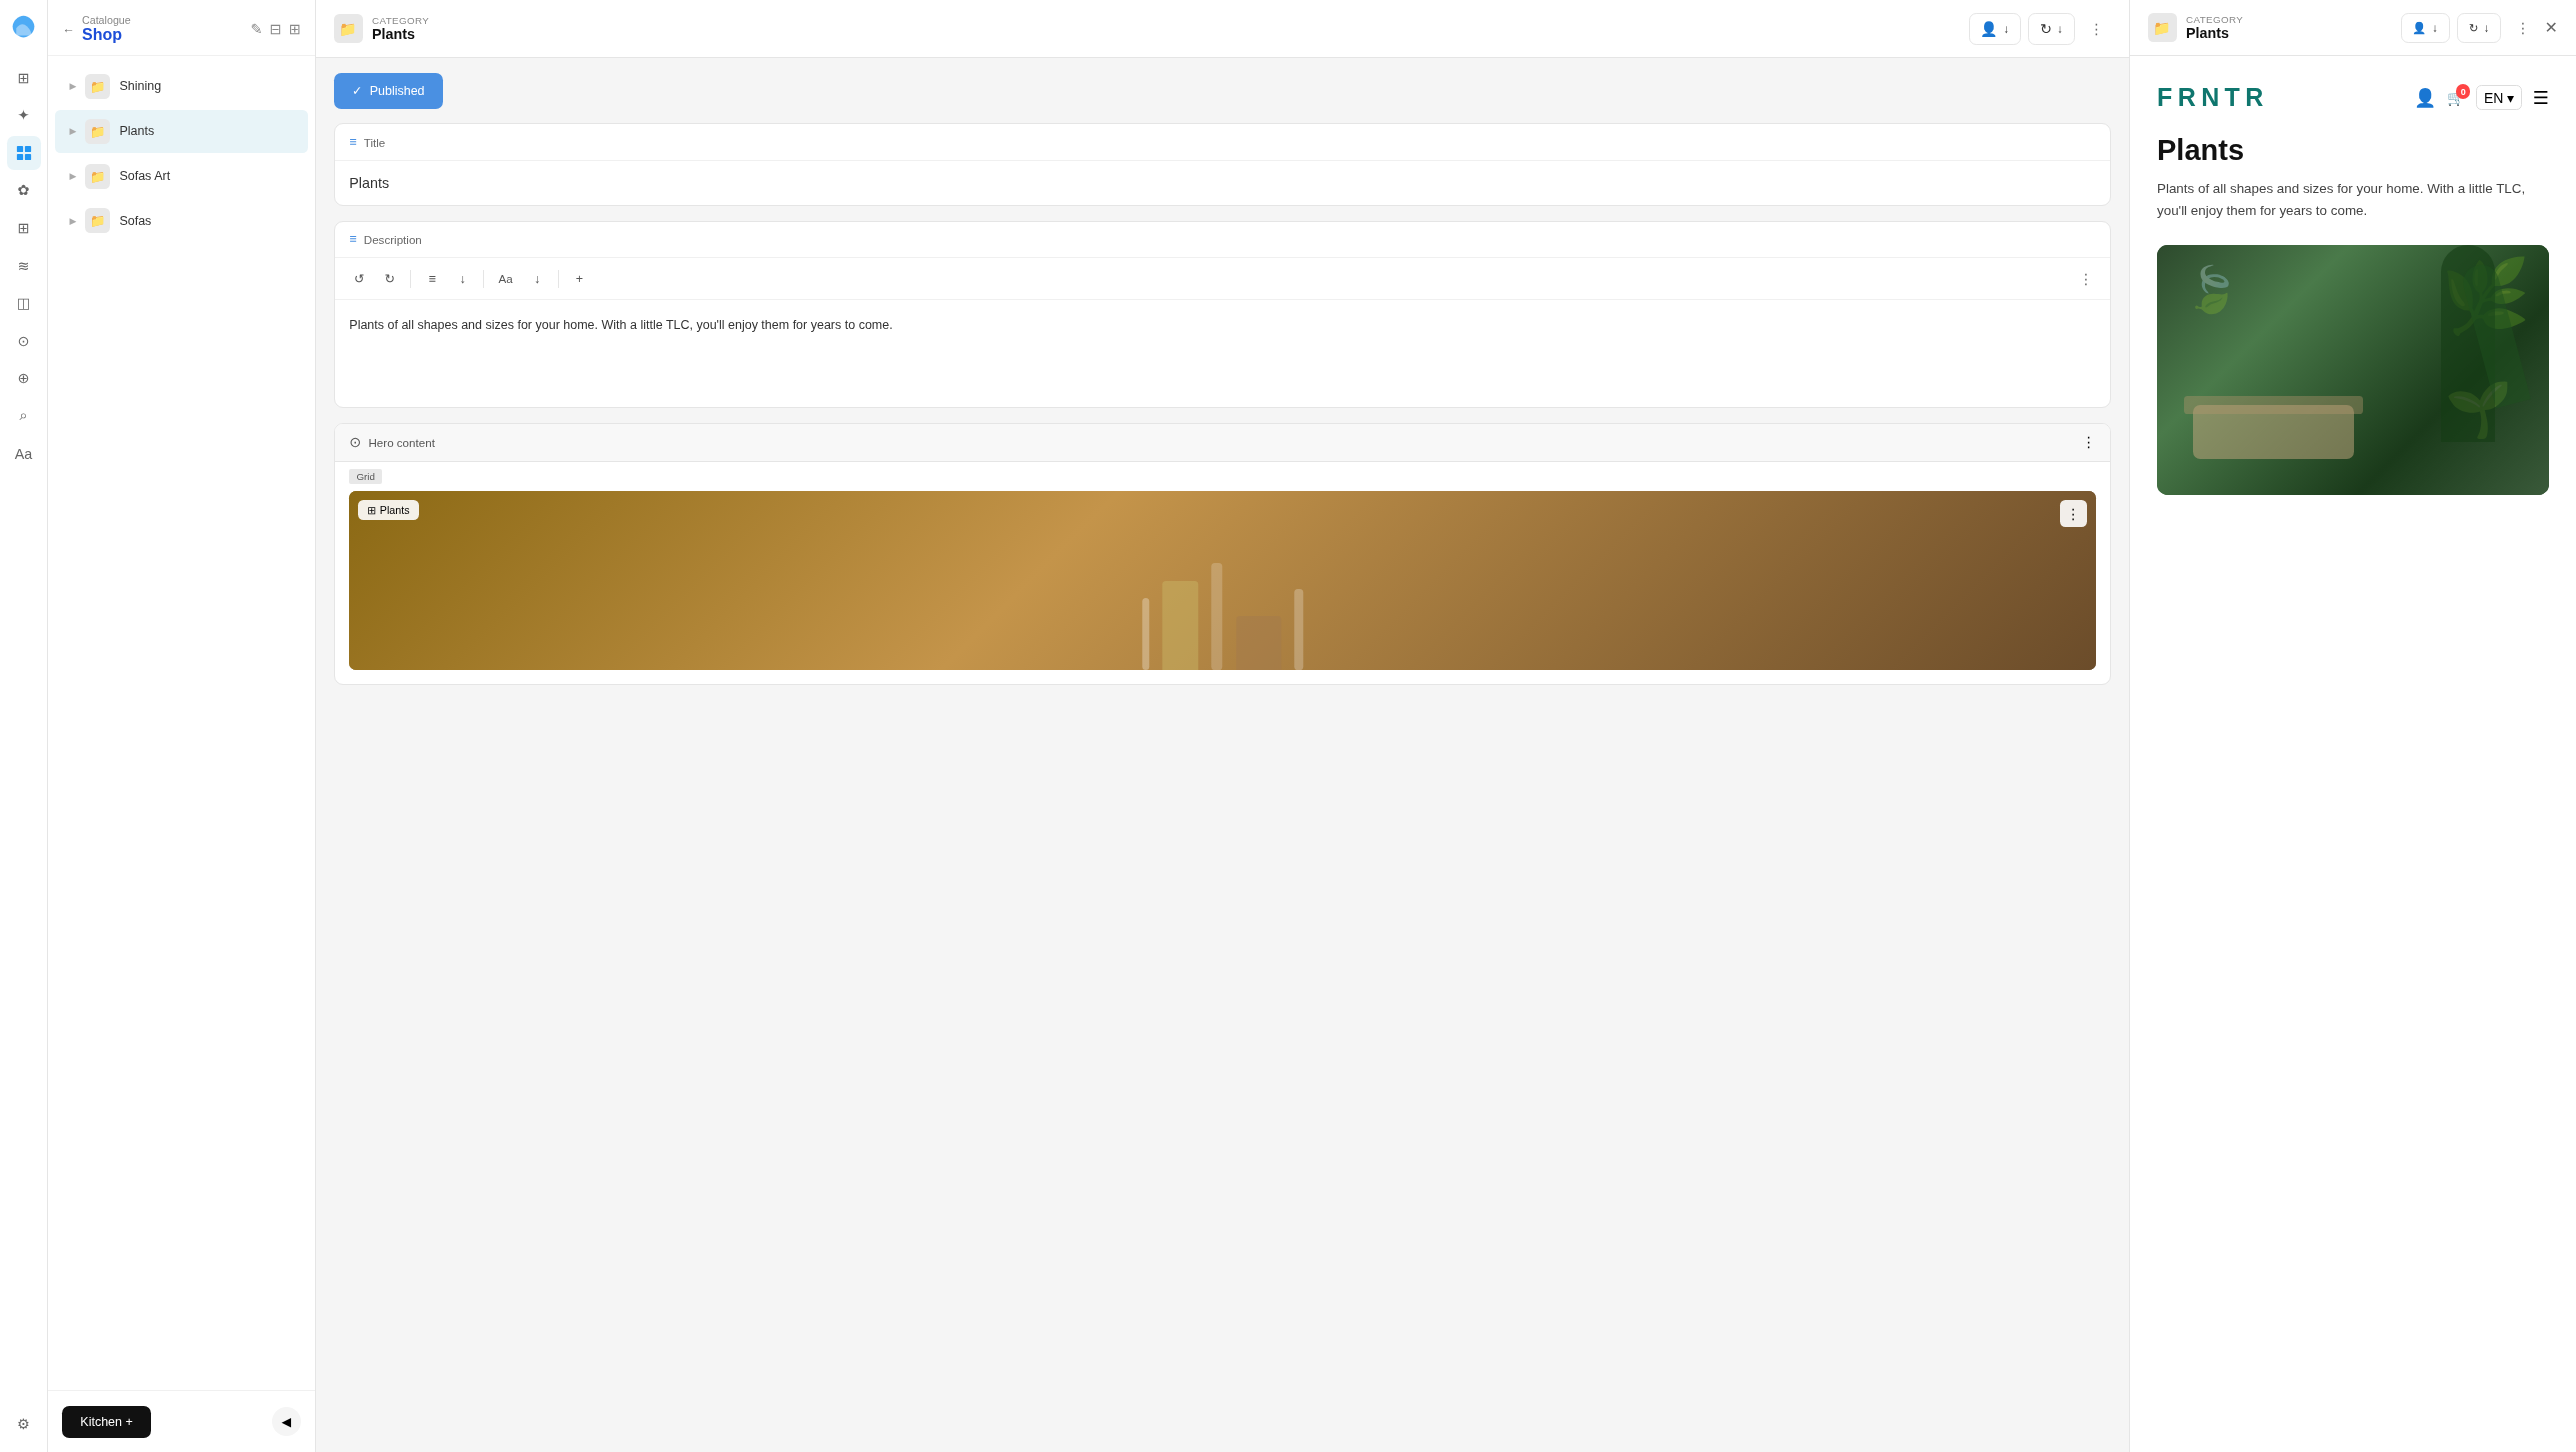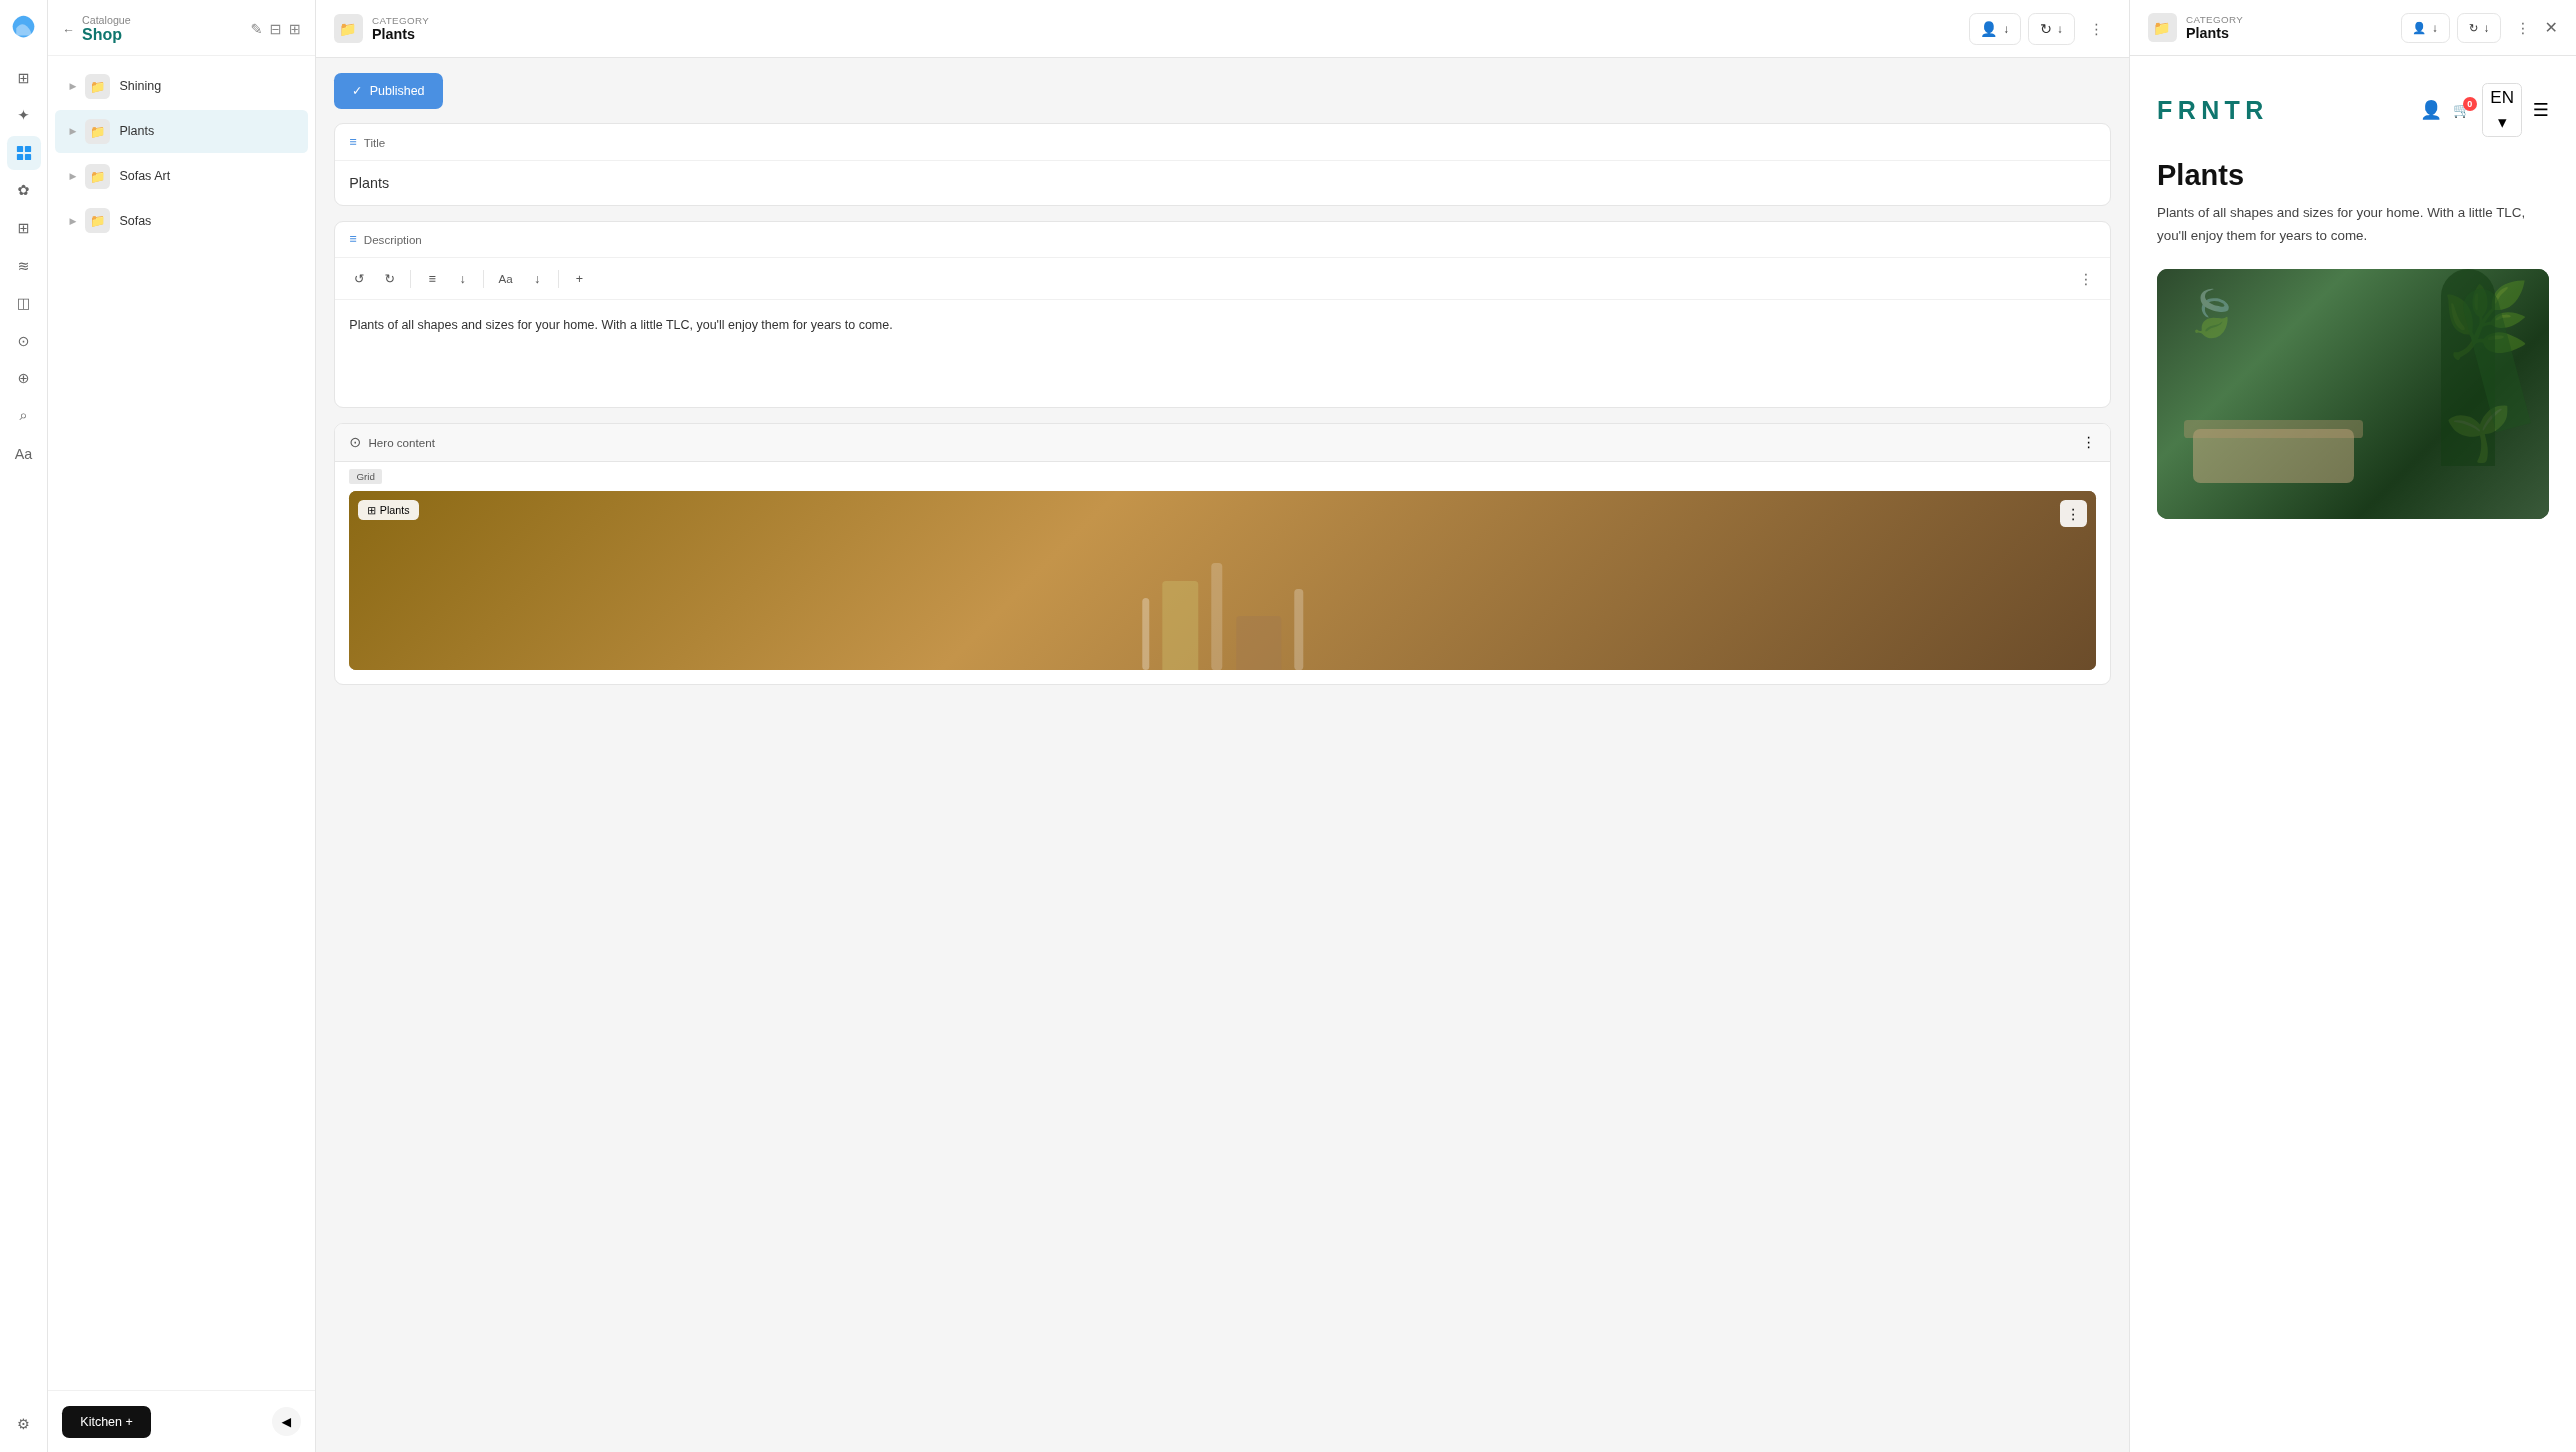--- a/index.html
+++ b/index.html
@@ -71,21 +71,21 @@
       cursor: pointer;
       font-size: 12.5px;
     }
     .sidebar-breadcrumb {
       font-size: 10.7px;
       color: #888;
     }
     .sidebar-title {
       font-size: 16px;
       font-weight: 600;
-      color: #0f766e;
+      color: #1d4ed8;
     }
     .sidebar-icons {
       display: flex;
       gap: 7.2px;
       color: #888;
     }
     .sidebar-icons span {
       cursor: pointer;
       font-size: 14.3px;
     }
@@ -479,23 +479,22 @@
       justify-content: center;
       font-weight: 600;
     }
     .lang-selector {
       display: flex;
       align-items: center;
       gap: 3.6px;
       border: 0.9px solid #ddd;
       border-radius: 5.4px;
       padding: 3.6px 7.2px;
-      font-size: 17px;
-      cursor: pointer;
-      flex-direction: column;
+      font-size: 14px;
+      cursor: pointer;
     }
     .menu-icon {
       font-size: 18px;
       cursor: pointer;
     }
 
     .preview-category-title {
       font-size: 29px;
       font-weight: 700;
       color: #111;

